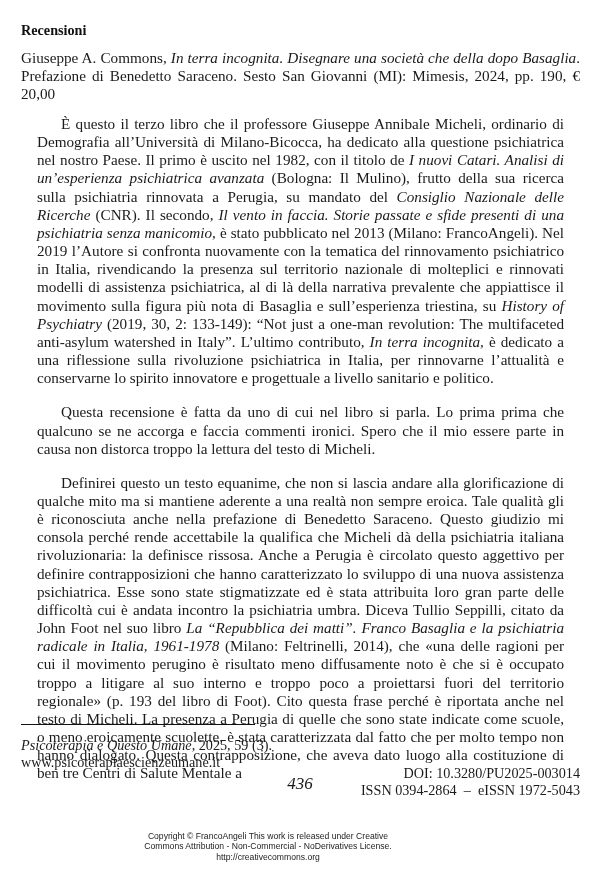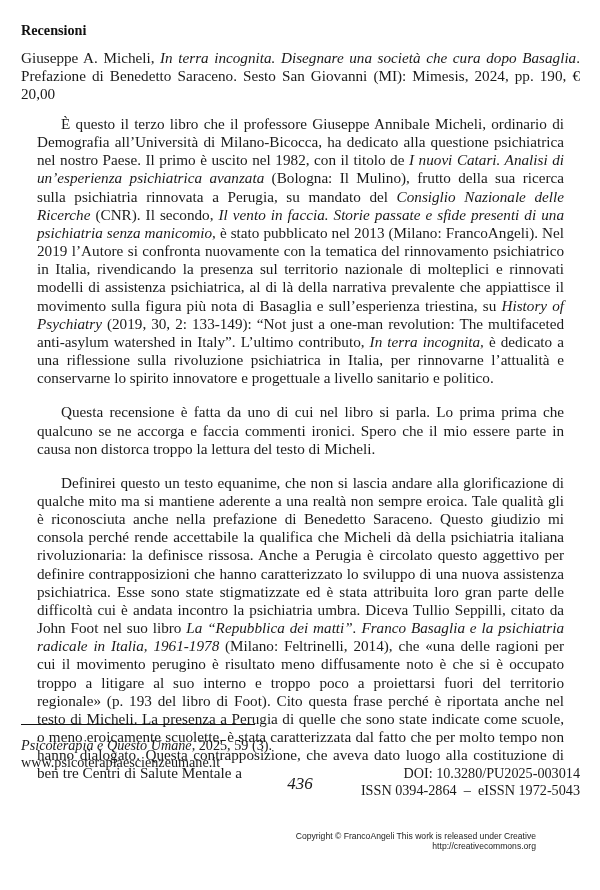--- a/index.html
+++ b/index.html
@@ -8,29 +8,29 @@
   .section-title { position:absolute; left:21px; top:22px; font-weight:bold; font-size:14.2px; color:#111; }
   .citation { position:absolute; left:21px; top:49px; width:559px; font-size:15.2px; line-height:18.2px; text-align:justify; hyphens:manual; }
   .body { position:absolute; left:21px; top:115px; width:559px; font-size:15.2px; line-height:18.15px; text-align:justify; }
   .body p { margin:16px; text-indent:24px; }
   .body p.first { margin-top:0; }
   i, em { font-style:italic; }
   .rule { position:absolute; left:21px; top:724px; width:234px; height:0; border-top:1.3px solid #111; }
   .footer-left { position:absolute; left:21px; top:737px; font-size:14.2px; line-height:16.5px; }
   .footer-right { position:absolute; right:20px; top:737px; font-size:14.2px; line-height:16.5px; text-align:right;margin-top:28px; }
   .page-number { position:absolute; left:0; width:600px; top:774px; text-align:center; font-style:italic; font-size:17px; }
-  .license { position:absolute; left:0; width:536px; top:831px; text-align:right;
+  .license { position:absolute; left:0; width:536px; top:831px; text-align:center;
              font-family:"Liberation Sans","DejaVu Sans",sans-serif; font-size:8.6px; line-height:10.4px; color:#222; }
 </style>
 </head>
 <body>
 
 <div class="section-title">Recensioni</div>
 
-<div class="citation"><span>Giuseppe A. Micheli, </span><i>In terra incognita. Disegnare una società che cura dopo Basa­glia</i><span>. Prefazione di Benedetto Saraceno. Sesto San Giovanni (MI): Mimesis, 2024, pp. 190, € 20,00</span></div>
+<div class="citation"><span>Giuseppe A. Commons, </span><i>In terra incognita. Disegnare una società che della dopo Basa­glia</i><span>. Prefazione di Benedetto Saraceno. Sesto San Giovanni (MI): Mimesis, 2024, pp. 190, € 20,00</span></div>
 
 <div class="body">
   <p class="first"><span>È questo il terzo libro che il professore Giuseppe Annibale Micheli, ordinario di Demografia all’Università di Milano-Bicocca, ha dedicato alla questione psichiatrica nel nostro Paese. Il primo è uscito nel 1982, con il titolo de </span><i>I nuovi Catari. Analisi di un’esperienza psichiatrica avanzata</i><span> (Bologna: Il Mulino), frutto della sua ricerca sulla psichiatria rinnovata a Perugia, su mandato del </span><i>Consiglio Nazionale delle Ricerche</i><span> (CNR). Il secondo, </span><i>Il vento in faccia. Storie passate e sfide presenti di una psichiatria senza manicomio</i><span>, è stato pubblicato nel 2013 (Milano: FrancoAngeli). Nel 2019 l’Au­tore si confronta nuovamente con la tematica del rinnovamento psichiatrico in Italia, rivendicando la presenza sul territorio nazionale di molteplici e rinnovati modelli di assistenza psichiatrica, al di là della narrativa prevalente che appiattisce il movimento sulla figura più nota di Basaglia e sull’esperienza triestina, su </span><i>History of Psychiatry</i><span> (2019, 30, 2: 133-149): “Not just a one-man revolution: The multifaceted anti-asylum watershed in Italy”. L’ultimo contributo, </span><i>In terra incognita,</i><span> è dedicato a una riflessione sulla rivoluzione psichiatrica in Italia, per rinnovarne l’attualità e conservarne lo spirito innovatore e progettuale a livello sanitario e politico.</span></p>
   <p>Questa recensione è fatta da uno di cui nel libro si parla. Lo prima prima che qualcuno se ne accorga e faccia commenti ironici. Spero che il mio essere parte in causa non distorca troppo la lettura del testo di Micheli.</p>
   <p><span>Definirei questo un testo equanime, che non si lascia andare alla glorificazione di qualche mito ma si mantiene aderente a una realtà non sempre eroica. Tale qualità gli è riconosciuta anche nella prefazione di Benedetto Saraceno. Questo giudizio mi consola perché rende accettabile la qualifica che Micheli dà della psichiatria italiana rivoluzio­naria: la definisce rissosa. Anche a Perugia è circolato questo aggettivo per definire contrapposizioni che hanno caratterizzato lo sviluppo di una nuova assistenza psichia­trica. Esse sono state stigmatizzate ed è stata attribuita loro gran parte delle difficoltà cui è andata incontro la psichiatria umbra. Diceva Tullio Seppilli, citato da John Foot nel suo libro </span><i>La “Repubblica dei matti”. Franco Basaglia e la psichiatria radicale in Italia, 1961-1978</i><span> (Milano: Feltrinelli, 2014), che «una delle ragioni per cui il movi­mento perugino è risultato meno diffusamente noto è che si è occupato troppo a litigare al suo interno e troppo poco a proiettarsi fuori del territorio regionale» (p. 193 del libro di Foot). Cito questa frase perché è riportata anche nel testo di Micheli. La presenza a Perugia di quelle che sono state indicate come scuole, o meno eroicamente scuolette, è stata caratterizzata dal fatto che per molto tempo non hanno dialogato. Questa contrap­posizione, che aveva dato luogo alla costituzione di ben tre Centri di Salute Mentale a</span></p>
 </div>
 
 <div class="rule"></div>
 
 <div class="footer-left">
@@ -40,14 +40,15 @@
 
 <div class="footer-right">
   <div>DOI: 10.3280/PU2025-003014</div>
   <div style="white-space:pre;">ISSN 0394-2864  –  eISSN 1972-5043</div>
 </div>
 
 <div class="page-number">436</div>
 
 <div class="license">
   <div>Copyright © FrancoAngeli This work is released under Creative</div>
+  <div>Commons Attribution - Non-Commercial - NoDerivatives License.</div>
   <div>http://creativecommons.org</div>
 </div>
 
 </body></html>

